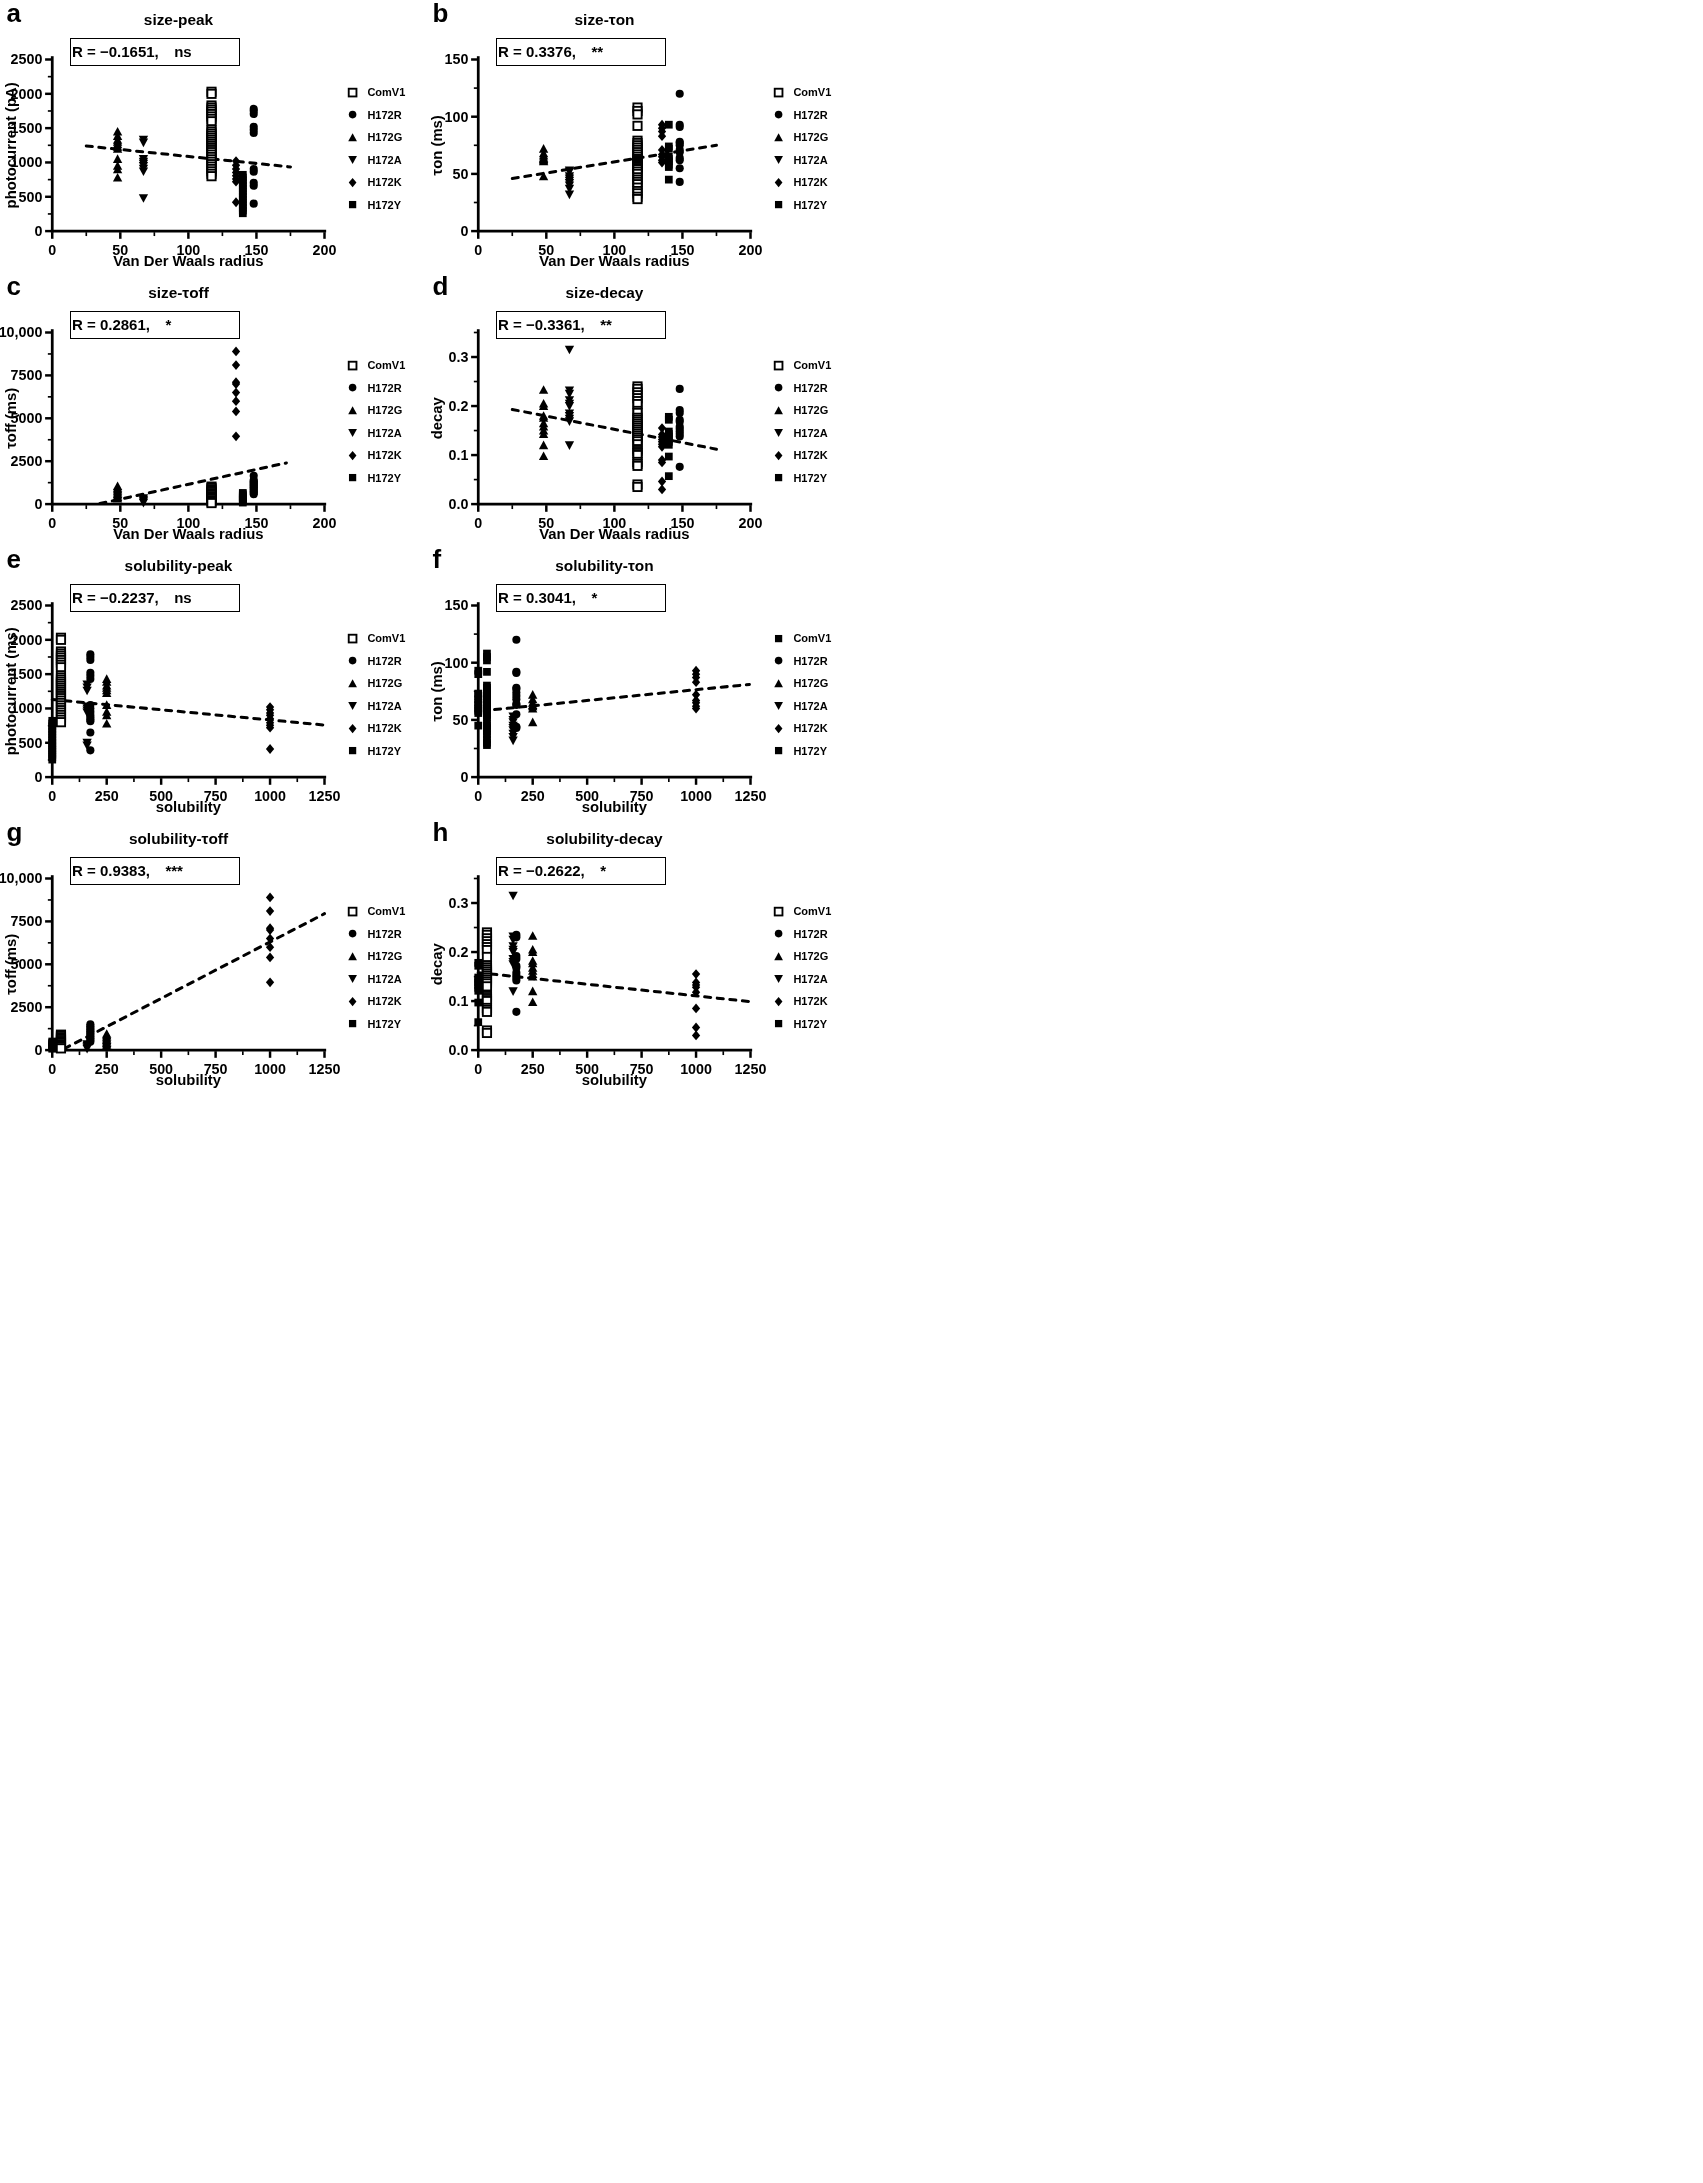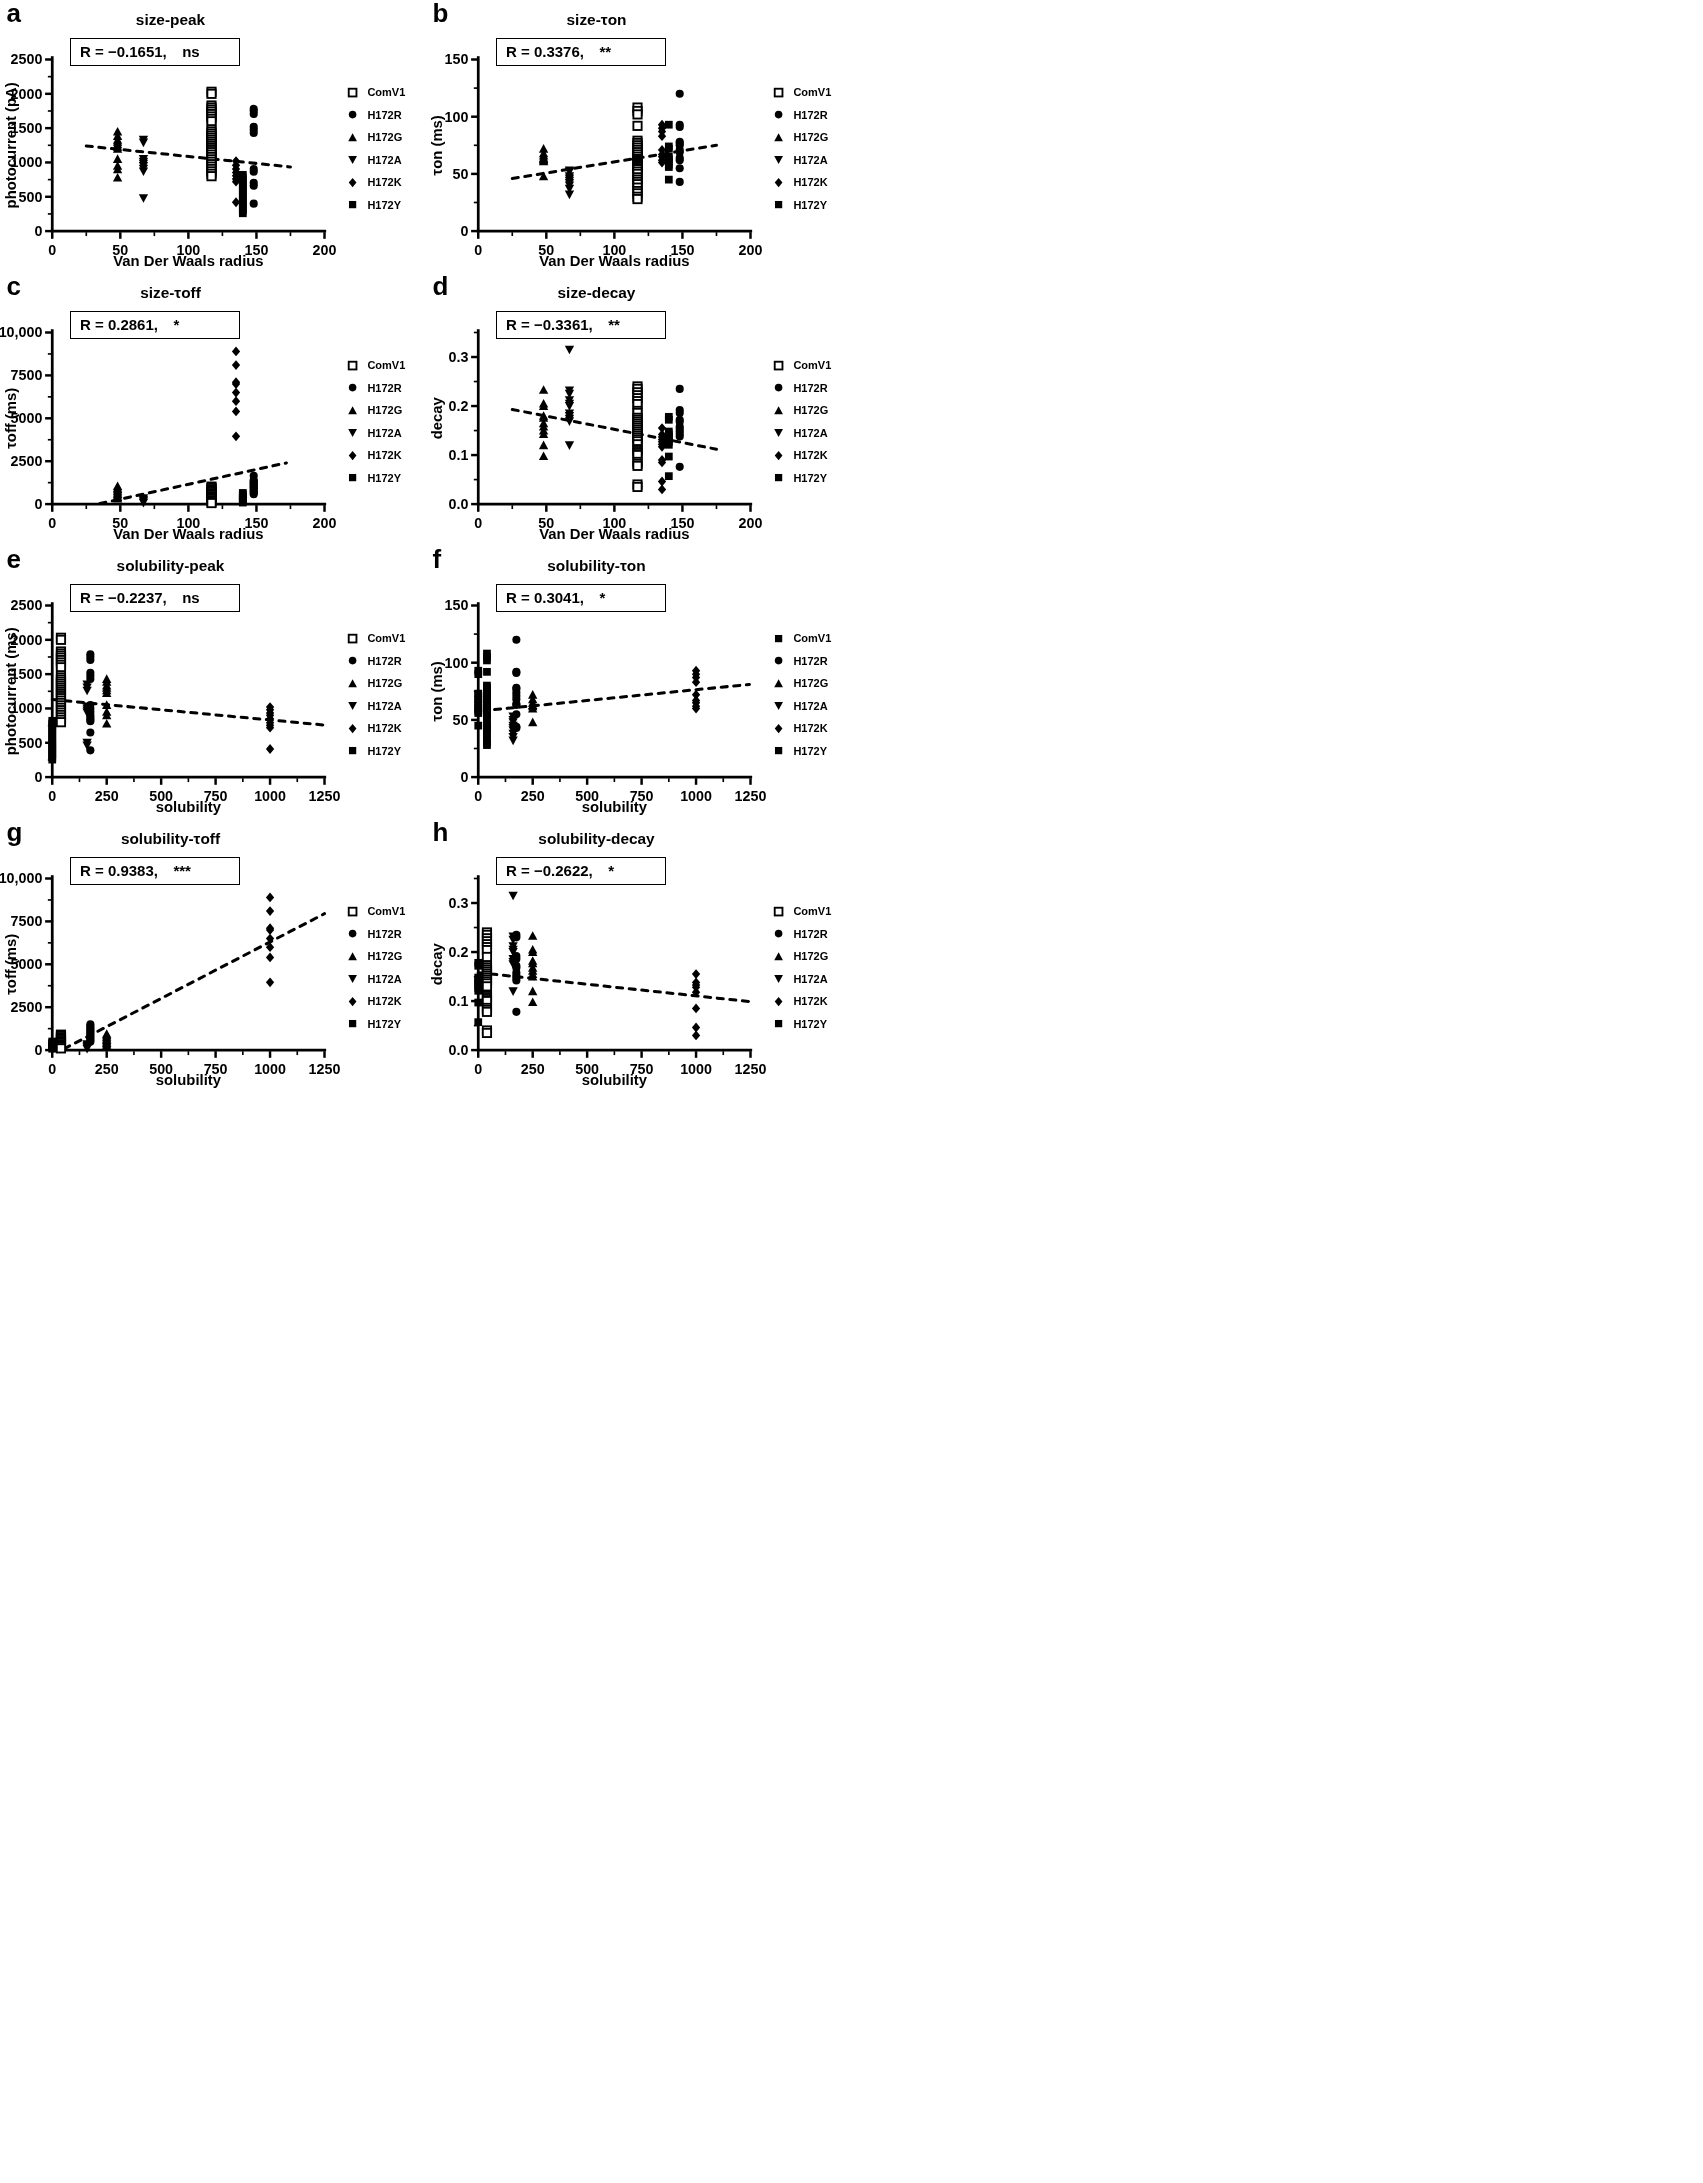--- a/index.html
+++ b/index.html
@@ -1,22 +1,22 @@
 <!DOCTYPE html>
 <html style="font-size:8.8px"><head>
 <meta charset="utf-8">
 <style>
   html,body{margin:0;padding:0;background:#ffffff;}
   body{width:852px;font-family:"Liberation Sans",sans-serif;color:#000;}
   .figure{display:grid;grid-template-columns:426px 426px;background:#fff;}
   .panel{position:relative;width:426px;height:273px;margin:0;padding:0;}
   .letter{position:absolute;left:6.6px;top:0px;font-size:26px;font-weight:bold;line-height:1;}
-  .title{position:absolute;top:11px;left:0;width:341px;text-align:center;font-size:15.4px;font-weight:bold;margin:0;}
+  .title{position:absolute;top:11px;left:0;width:341px;text-align:center;font-size:15.4px;font-weight:bold;margin:0;padding-left:8px;}
   .rbox{position:absolute;left:70px;top:38px;width:170px;height:27.5px;border:1.6px solid #000;background:#fff;
-        display:flex;align-items:center;padding-left:9px;font-size:15px;font-weight:bold;z-index:2;box-sizing:border-box;}
+        display:flex;align-items:center;padding-left:1px;font-size:15px;font-weight:bold;z-index:2;box-sizing:border-box;}
   .rbox .sig{margin-left:15.4px;}
   svg.plot{position:absolute;left:0;top:0;}
   svg.plot text{font-family:"Liberation Sans",sans-serif;font-weight:bold;fill:#000;}
   .legend{position:absolute;left:346px;top:81px;list-style:none;margin:0;padding:0;}
   .legend li{display:flex;align-items:center;gap:8.2px;height:22.5px;font-size:11px;font-weight:bold;}
   .legend svg{flex:0 0 auto;}
 </style>
 </head>
 <body>
 

